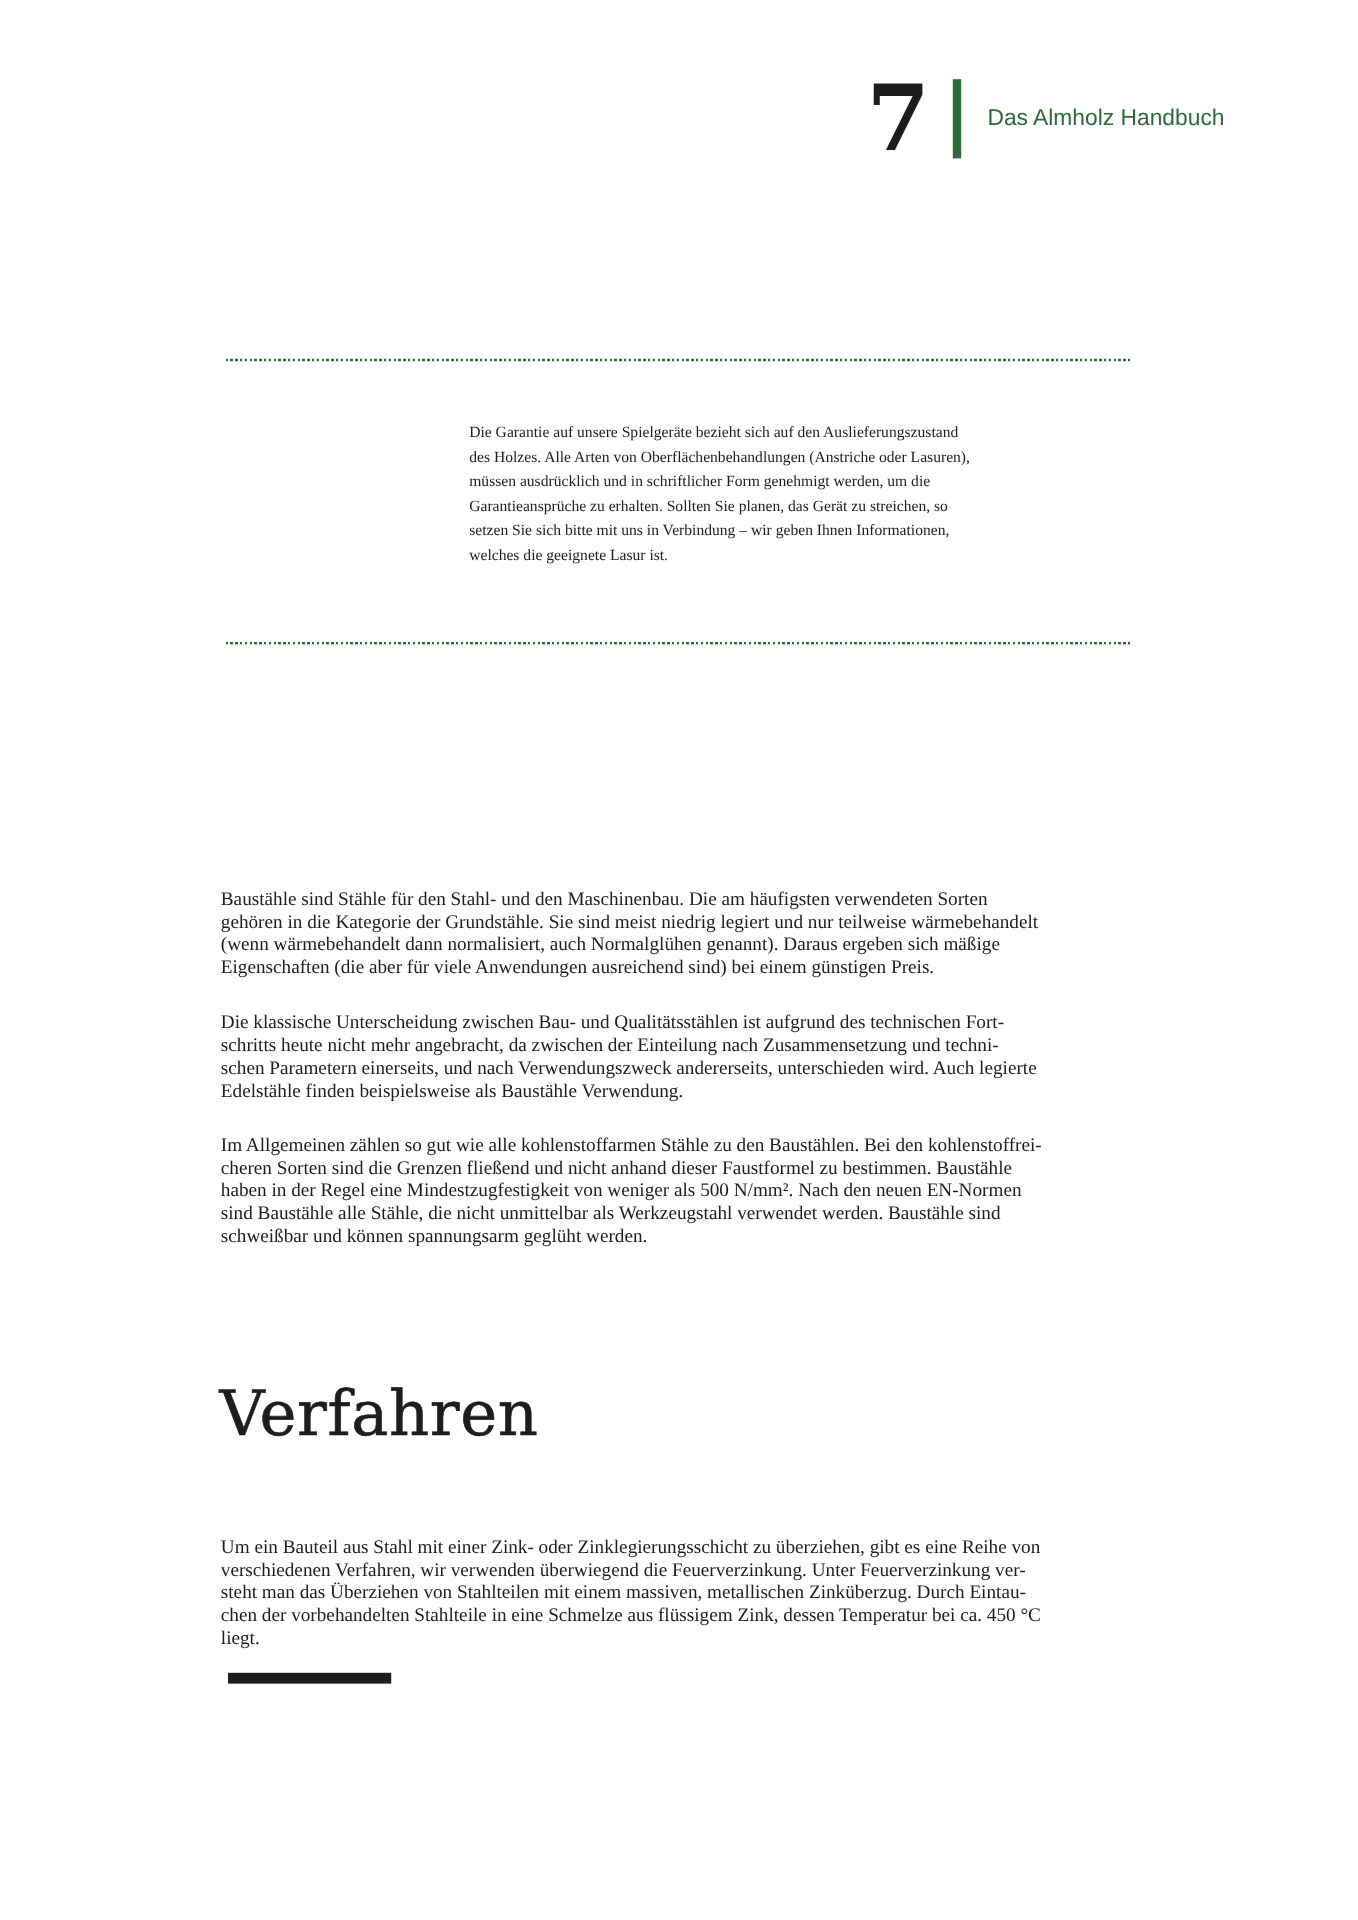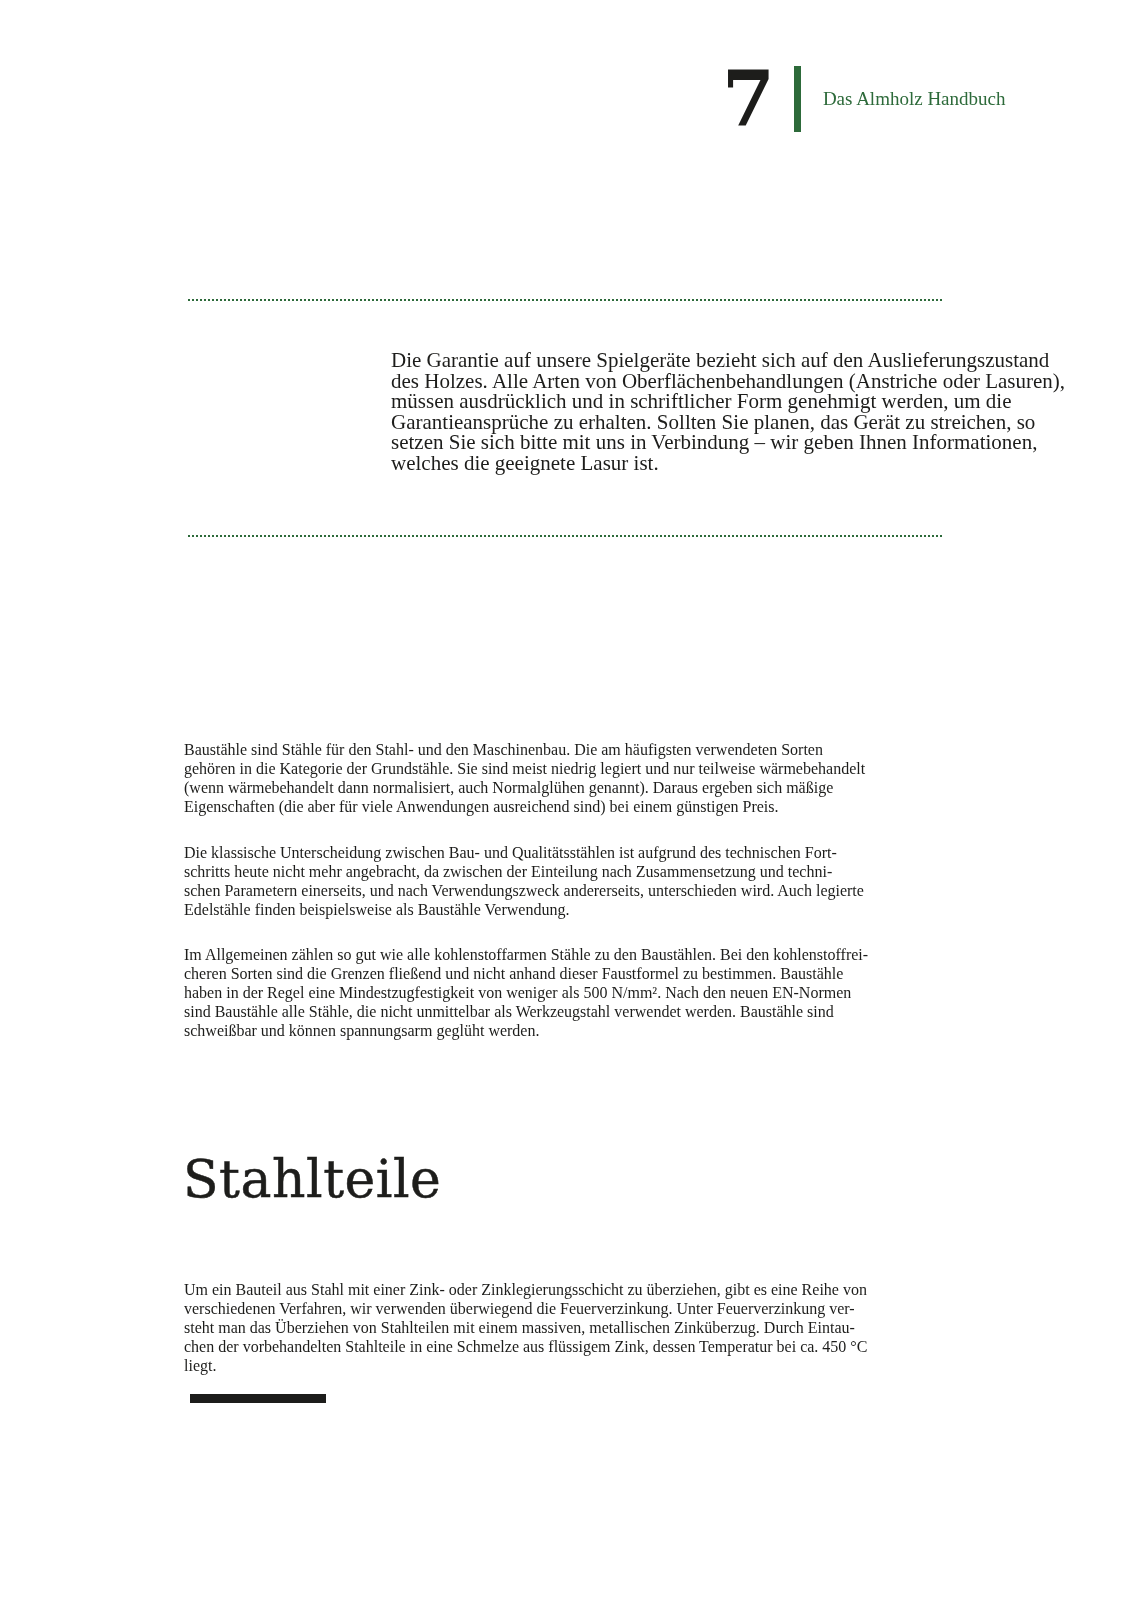--- a/index.html
+++ b/index.html
@@ -36,21 +36,21 @@
     letter-spacing:-2px;
   }
   .chapter-rule{
     width:7px;
     height:66px;
     background:var(--green);
     margin-left:21px;
     margin-right:22px;
   }
   .chapter-title{
-    font-family:Liberation Serif, serif;
+    font-family:Liberation Sans, sans-serif;
     font-size:19px;
     color:var(--green);
     white-space:nowrap;
   }
 
   
   .dotline{
     position:absolute;
     left:188px;
     width:755px;
@@ -88,21 +88,21 @@
     letter-spacing:1px;
     color:var(--green);
   }
 
   
   .pre{white-space:pre;}
   .guarantee-text{
     position:absolute;
     left:391px;
     top:350px;
-    font-size:21px;
+    font-size:13px;
     line-height:20.5px;
     color:var(--ink);
   }
   .section-heading{
     position:absolute;
     left:183px;
     font-family:"DejaVu Serif", serif;
     font-weight:500;
     font-size:52px;
     line-height:1;
@@ -165,21 +165,21 @@
   <div class="body-par pre par-2">Die klassische Unterscheidung zwischen Bau- und Qualitätsstählen ist aufgrund des technischen Fort-
 schritts heute nicht mehr angebracht, da zwischen der Einteilung nach Zusammensetzung und techni-
 schen Parametern einerseits, und nach Verwendungszweck andererseits, unterschieden wird. Auch legierte
 Edelstähle finden beispielsweise als Baustähle Verwendung.</div>
   <div class="body-par pre par-3">Im Allgemeinen zählen so gut wie alle kohlenstoffarmen Stähle zu den Baustählen. Bei den kohlenstoffrei-
 cheren Sorten sind die Grenzen fließend und nicht anhand dieser Faustformel zu bestimmen. Baustähle
 haben in der Regel eine Mindestzugfestigkeit von weniger als 500 N/mm². Nach den neuen EN-Normen
 sind Baustähle alle Stähle, die nicht unmittelbar als Werkzeugstahl verwendet werden. Baustähle sind
 schweißbar und können spannungsarm geglüht werden.</div>
 
-  <h1 class="section-heading heading-verzinkung">Stahlteile</h1>
+  <h1 class="section-heading heading-verzinkung">Verfahren</h1>
   <div class="body-par pre par-4">Um ein Bauteil aus Stahl mit einer Zink- oder Zinklegierungsschicht zu überziehen, gibt es eine Reihe von
 verschiedenen Verfahren, wir verwenden überwiegend die Feuerverzinkung. Unter Feuerverzinkung ver-
 steht man das Überziehen von Stahlteilen mit einem massiven, metallischen Zinküberzug. Durch Eintau-
 chen der vorbehandelten Stahlteile in eine Schmelze aus flüssigem Zink, dessen Temperatur bei ca. 450 °C
 liegt.</div>
 
   <div class="footer-mark"></div>
 
 </div>
 

